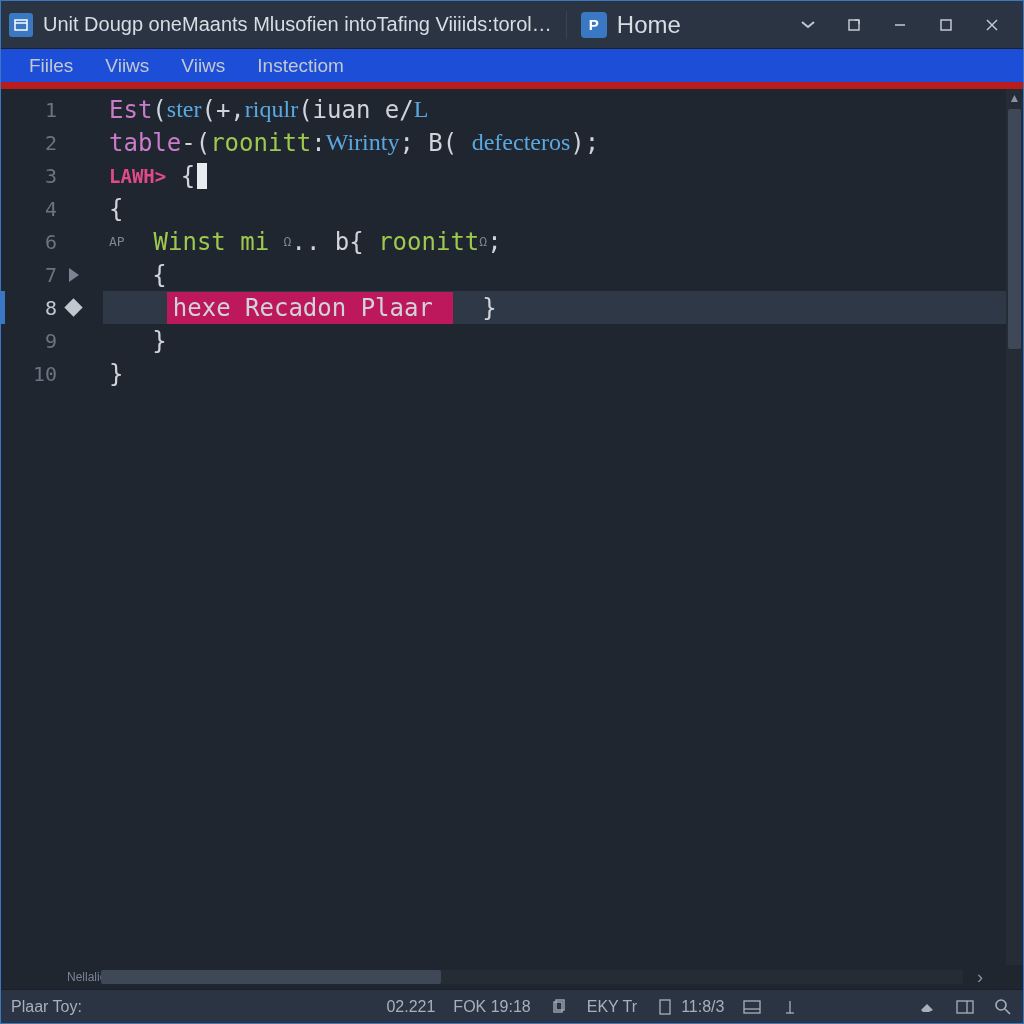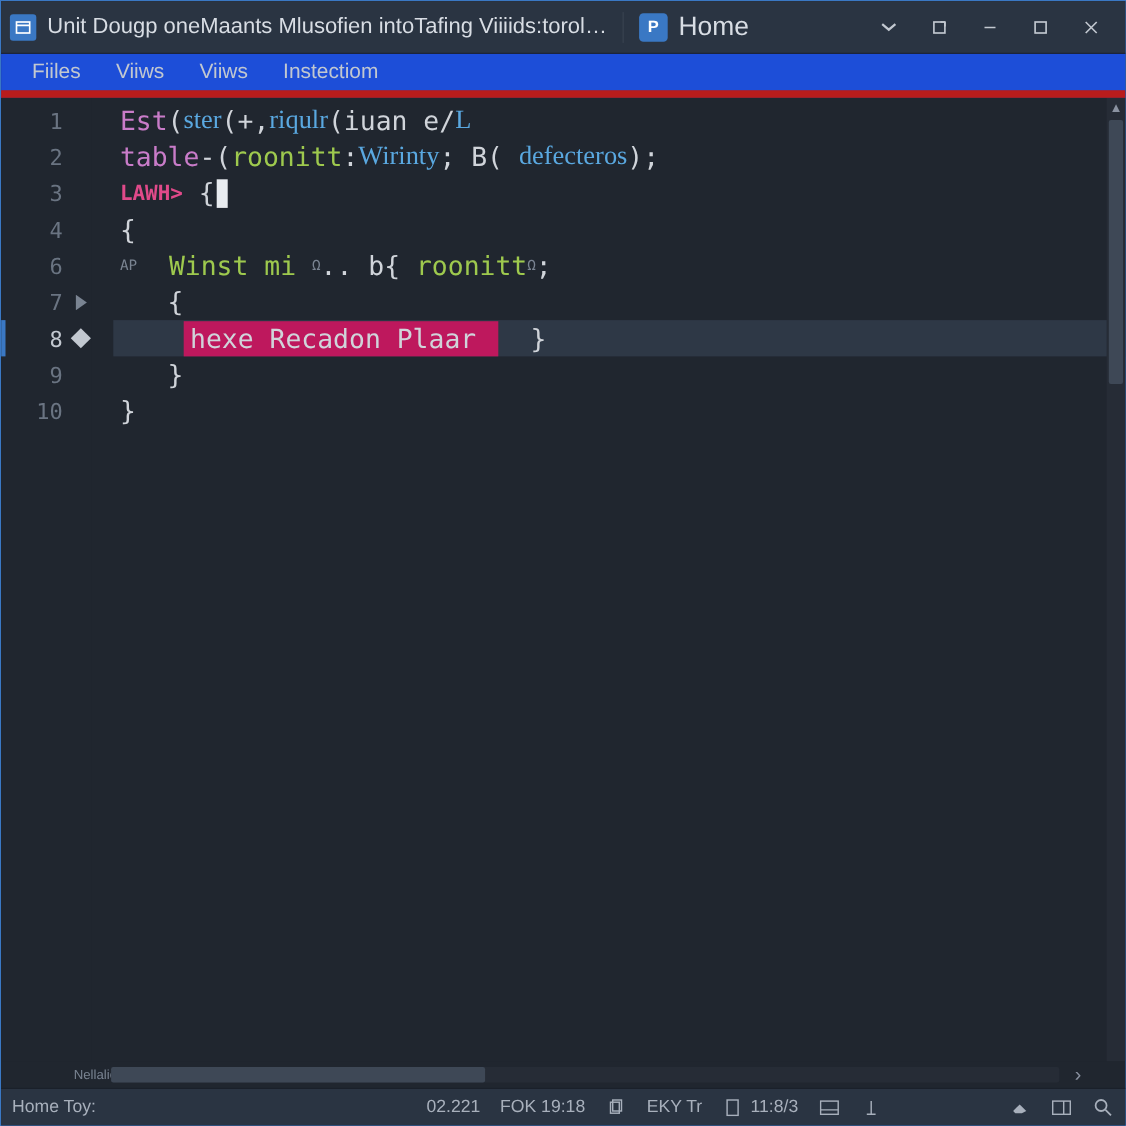--- a/index.html
+++ b/index.html
@@ -157,21 +157,21 @@
 
   <div class="hscroll-row">
     <div class="hscroll-label">Nellalies</div>
     <div class="hscroll-track">
       <div class="hscroll-thumb"></div>
     </div>
     <div class="hscroll-arrow">›</div>
   </div>
 
   <div class="statusbar">
-    <div class="status-left">Home Toy:</div>
+    <div class="status-left">Plaar Toy:</div>
     <div class="status-spacer"></div>
     <div class="status-item">02.221</div>
     <div class="status-item">FOK 19:18</div>
     <div class="status-item">
       <span class="status-icon">
           <svg width="16" height="16" viewBox="0 0 16 16">
             <rect x="3" y="3" width="8" height="10" fill="none" stroke="#a8b0bc" stroke-width="1.3"></rect>
             <rect x="5" y="1" width="8" height="10" fill="none" stroke="#a8b0bc" stroke-width="1.3"></rect>
           </svg>
         </span>

